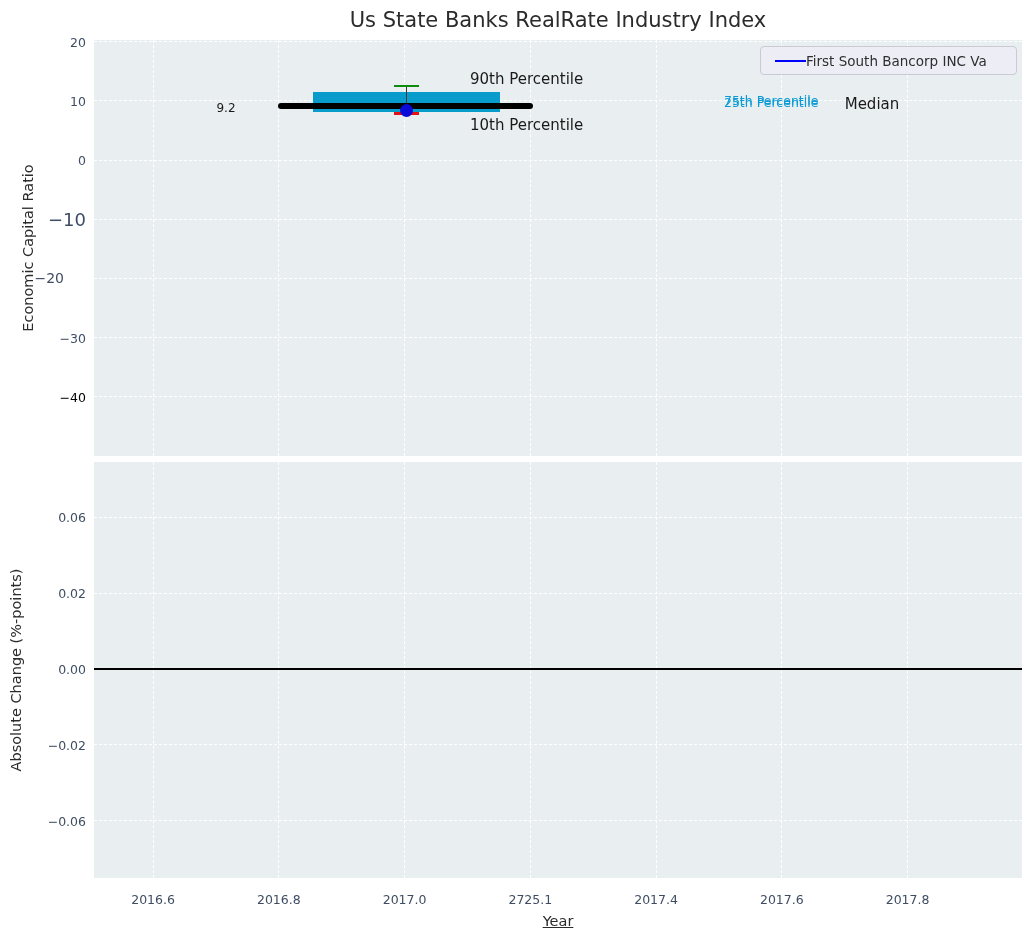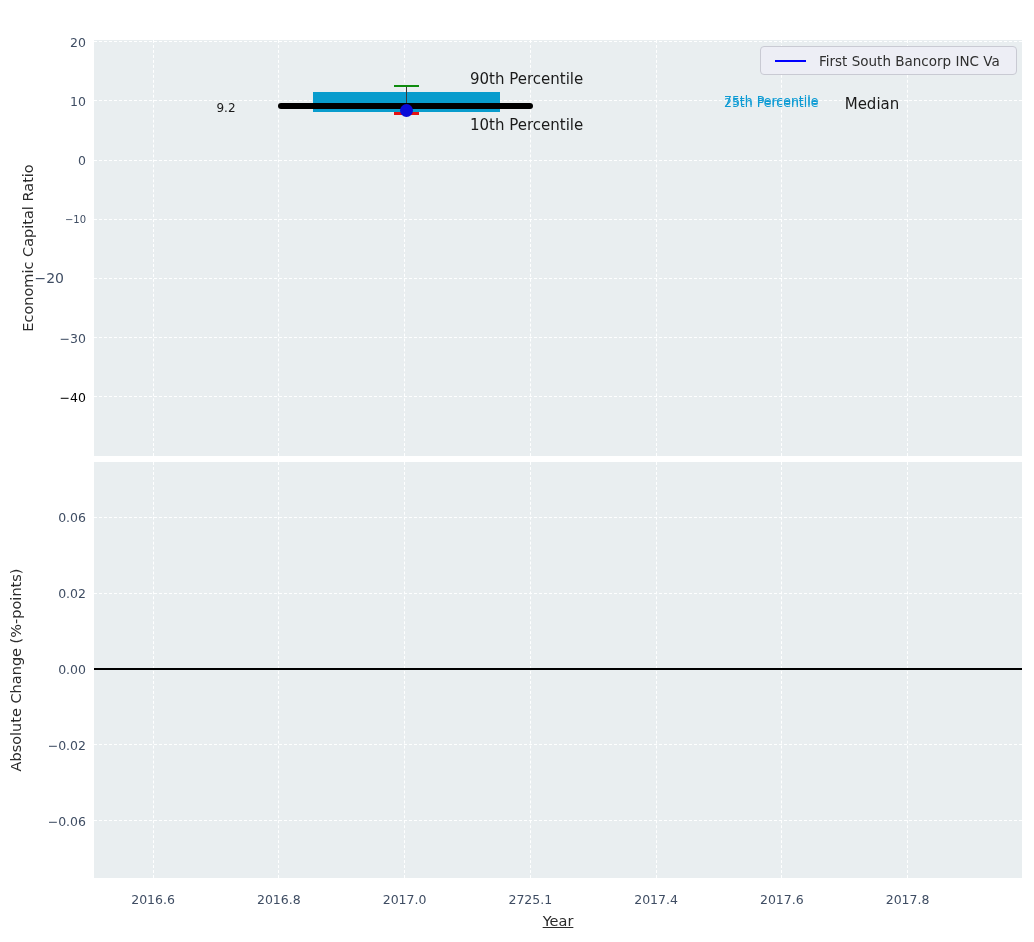--- a/index.html
+++ b/index.html
@@ -62,30 +62,30 @@
     z-index: 6;
   }
   .legend-line {
     width: 31px;
     height: 0;
     border-top: 2.5px solid #0000ff;
     margin-left: 14px;
     flex: 0 0 auto;
   }
   .legend-label {
-    margin-left: 13px;
     font-size: 13.5px;
     color: #2f2f2f;
     white-space: nowrap;
   }
 </style>
 </head>
 <body>
 
 <div class="fig" id="fig">
+  <div class="chart-title">Us State Banks RealRate Industry Index</div>
 
   <div class="axes" id="ax-top">
       <div style="position: absolute; left: 58.6003px; top: 0px; width: 0px; height: 100%; border-left: 1px dashed rgba(255, 255, 255, 0.95);"></div>
       <div style="position: absolute; left: 184.346px; top: 0px; width: 0px; height: 100%; border-left: 1px dashed rgba(255, 255, 255, 0.95);"></div>
       <div style="position: absolute; left: 310.091px; top: 0px; width: 0px; height: 100%; border-left: 1px dashed rgba(255, 255, 255, 0.95);"></div>
       <div style="position: absolute; left: 435.836px; top: 0px; width: 0px; height: 100%; border-left: 1px dashed rgba(255, 255, 255, 0.95);"></div>
       <div style="position: absolute; left: 561.581px; top: 0px; width: 0px; height: 100%; border-left: 1px dashed rgba(255, 255, 255, 0.95);"></div>
       <div style="position: absolute; left: 687.327px; top: 0px; width: 0px; height: 100%; border-left: 1px dashed rgba(255, 255, 255, 0.95);"></div>
       <div style="position: absolute; left: 813.072px; top: 0px; width: 0px; height: 100%; border-left: 1px dashed rgba(255, 255, 255, 0.95);"></div>
       <div style="position: absolute; left: 0px; top: 1.27525px; width: 100%; height: 0px; border-top: 1px dashed rgba(255, 255, 255, 0.95);"></div>
@@ -128,21 +128,21 @@
     <span class="legend-line" style="border-top-color: rgb(0, 0, 255);"></span>
     <span class="legend-label">First South Bancorp INC Va</span>
   </div>
 
   <div class="ylabel" id="ylabel-top">Economic Capital Ratio</div>
   <div class="ylabel" id="ylabel-bot">Absolute Change (%-points)</div>
   <div class="xlabel">Year</div>
 <div style="position: absolute; right: 948px; top: 41.7752px; transform: translateY(-50%); font-size: 12.5px; color: rgb(63, 77, 99); white-space: nowrap; z-index: 4;">20</div>
     <div style="position: absolute; right: 948px; top: 100.95px; transform: translateY(-50%); font-size: 12.5px; color: rgb(63, 77, 99); white-space: nowrap; z-index: 4;">10</div>
     <div style="position: absolute; right: 948px; top: 160.125px; transform: translateY(-50%); font-size: 12.5px; color: rgb(63, 77, 99); white-space: nowrap; z-index: 4;">0</div>
-    <div style="position: absolute; right: 948px; top: 219.3px; transform: translateY(-50%); font-size: 10px; color: rgb(63, 77, 99); white-space: nowrap; z-index: 4; margin-left: 12px;">−10</div>
+    <div style="position: absolute; right: 948px; top: 219.3px; transform: translateY(-50%); font-size: 18px; color: rgb(63, 77, 99); white-space: nowrap; z-index: 4; margin-left: 12px;">−10</div>
     <div style="position: absolute; right: 970px; top: 278.475px; transform: translateY(-50%); font-size: 14px; color: rgb(63, 77, 99); white-space: nowrap; z-index: 4;">−20</div>
     <div style="position: absolute; right: 948px; top: 337.65px; transform: translateY(-50%); font-size: 12.5px; color: rgb(63, 77, 99); white-space: nowrap; z-index: 4;">−30</div>
     <div style="position: absolute; right: 948px; top: 396.825px; transform: translateY(-50%); font-size: 12.5px; color: #000000; white-space: nowrap; z-index: 4;">−40</div>
     <div style="position: absolute; right: 948px; top: 517.366px; transform: translateY(-50%); font-size: 12.5px; color: rgb(63, 77, 99); white-space: nowrap; z-index: 4;">0.06</div>
     <div style="position: absolute; right: 948px; top: 593.209px; transform: translateY(-50%); font-size: 12.5px; color: rgb(63, 77, 99); white-space: nowrap; z-index: 4;">0.02</div>
     <div style="position: absolute; right: 948px; top: 669.052px; transform: translateY(-50%); font-size: 12.5px; color: rgb(63, 77, 99); white-space: nowrap; z-index: 4;">0.00</div>
     <div style="position: absolute; right: 948px; top: 744.895px; transform: translateY(-50%); font-size: 12.5px; color: rgb(63, 77, 99); white-space: nowrap; z-index: 4;">−0.02</div>
     <div style="position: absolute; right: 948px; top: 820.738px; transform: translateY(-50%); font-size: 12.5px; color: rgb(63, 77, 99); white-space: nowrap; z-index: 4;">−0.06</div>
     <div style="position: absolute; left: 153.1px; top: 899px; transform: translate(-50%, -50%); font-size: 12.5px; color: rgb(63, 77, 99); white-space: nowrap;">2016.6</div>
     <div style="position: absolute; left: 278.846px; top: 899px; transform: translate(-50%, -50%); font-size: 12.5px; color: rgb(63, 77, 99); white-space: nowrap;">2016.8</div>

